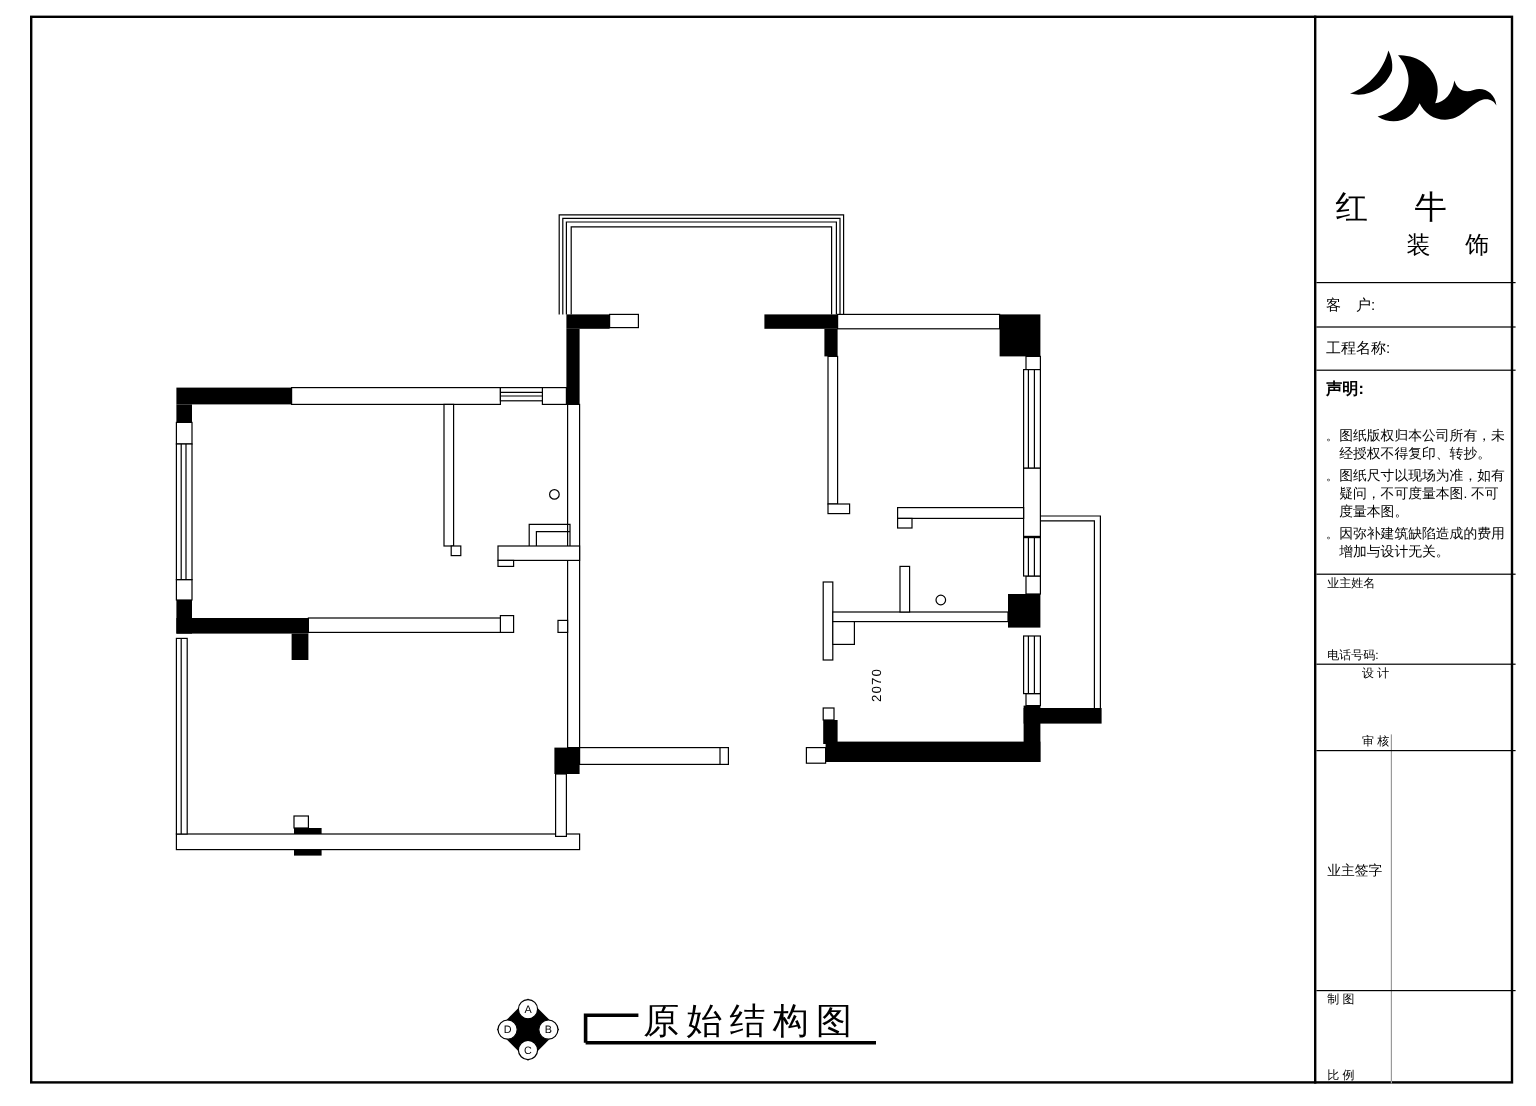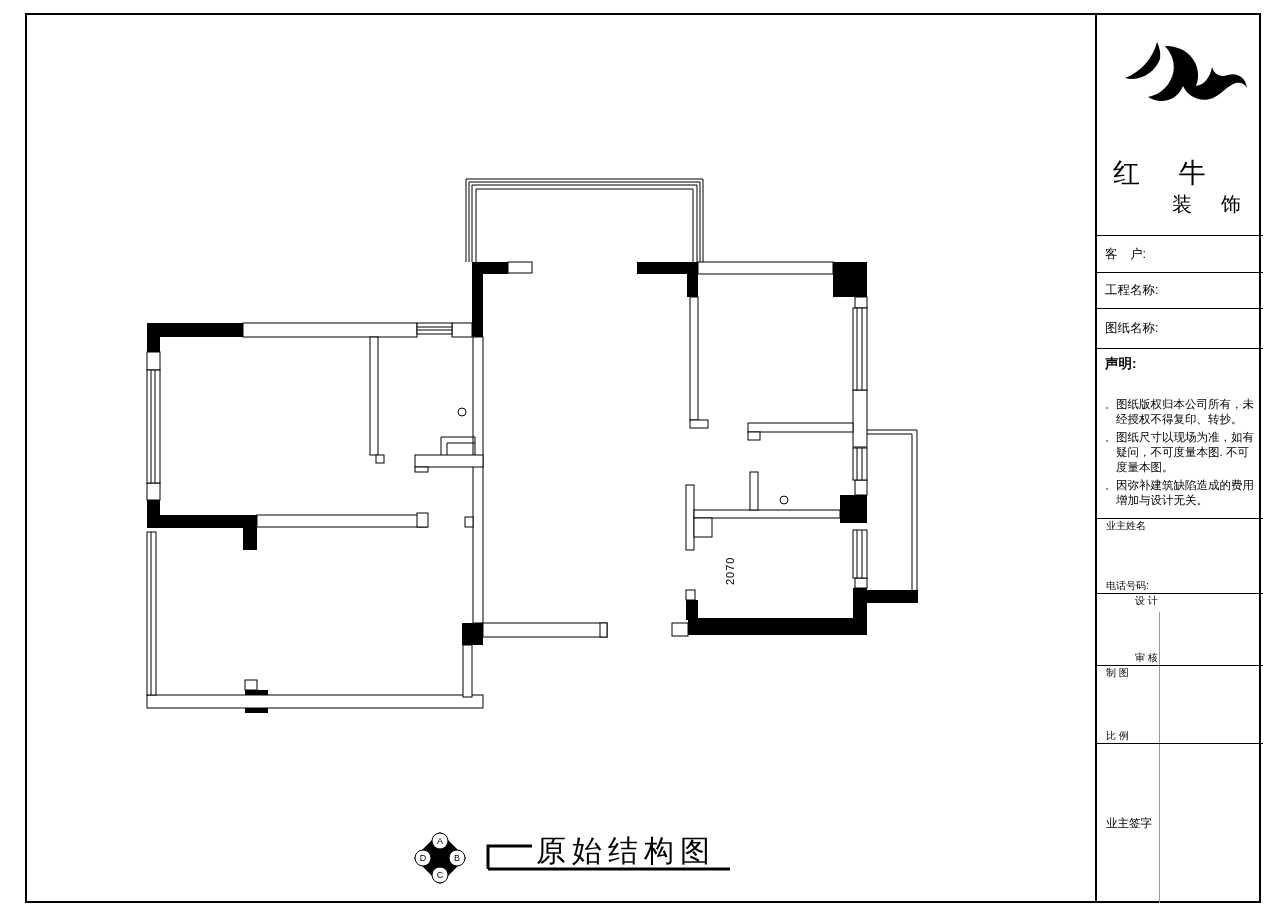--- a/index.html
+++ b/index.html
@@ -187,23 +187,20 @@
       <div class="brand1">红 牛</div>
       <div class="brand2">装 饰</div>
     </div>
 
     <div class="tb-row field-row" id="row-customer">
       <span>客　户:</span>
     </div>
     <div class="tb-row field-row" id="row-project">
       <span>工程名称:</span>
     </div>
-    <div class="tb-row field-row" id="row-dname">
-      <span>图纸名称:</span>
-    </div>
 
     <div class="tb-row" id="statement">
       <div class="head">声明:</div>
       <div class="st-item">
         <span class="mk">。</span>
         <span>图纸版权归本公司所有，未经授权不得复印、转抄。</span>
       </div>
       <div class="st-item">
         <span class="mk">。</span>
         <span>图纸尺寸以现场为准，如有疑问，不可度量本图. 不可度量本图。</span>
@@ -216,22 +213,22 @@
 
 
     <div class="tb-row pair-row" id="row-owner">
       <span>业主姓名</span>
       <span>电话号码:</span>
     </div>
     <div class="tb-row pair-row" id="row-design">
       <span>设 计</span>
       <span>审 核</span>
     </div>
+    <div class="tb-row" id="row-sign">
+      <span>业主签字</span>
+    </div>
     <div class="tb-row pair-row" id="row-draft">
       <span>制 图</span>
       <span>比 例</span>
     </div>
-    <div class="tb-row" id="row-sign">
-      <span>业主签字</span>
-    </div>
   </div>
 
 </div>
 
 </body></html>

